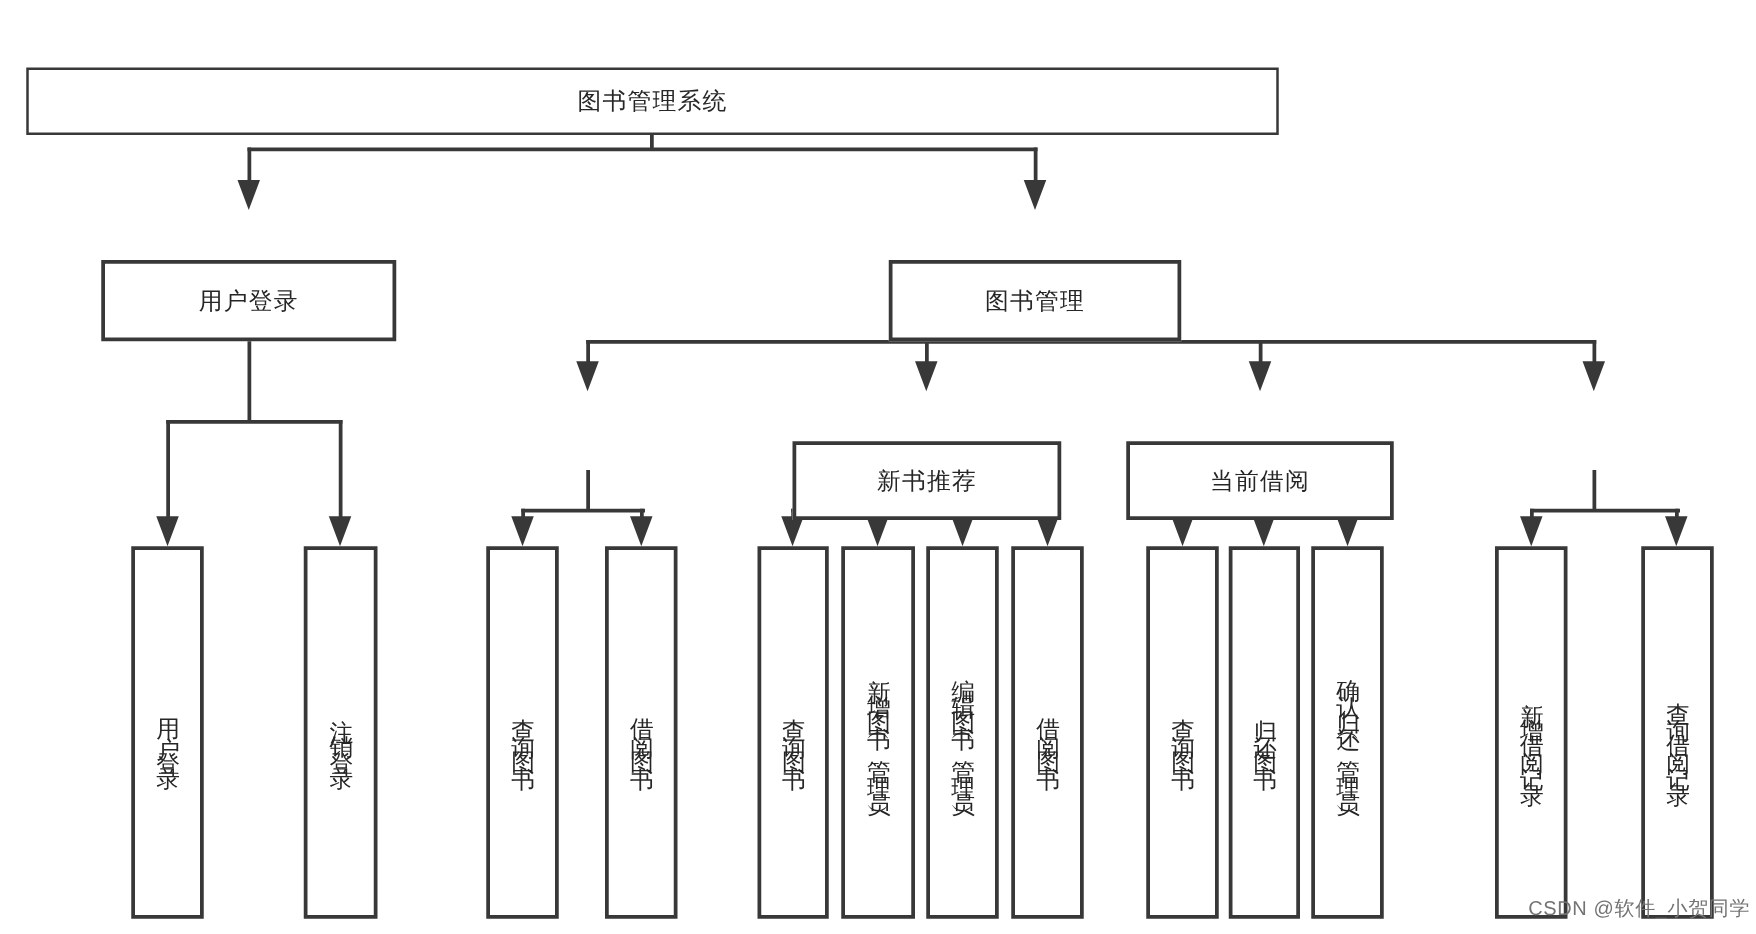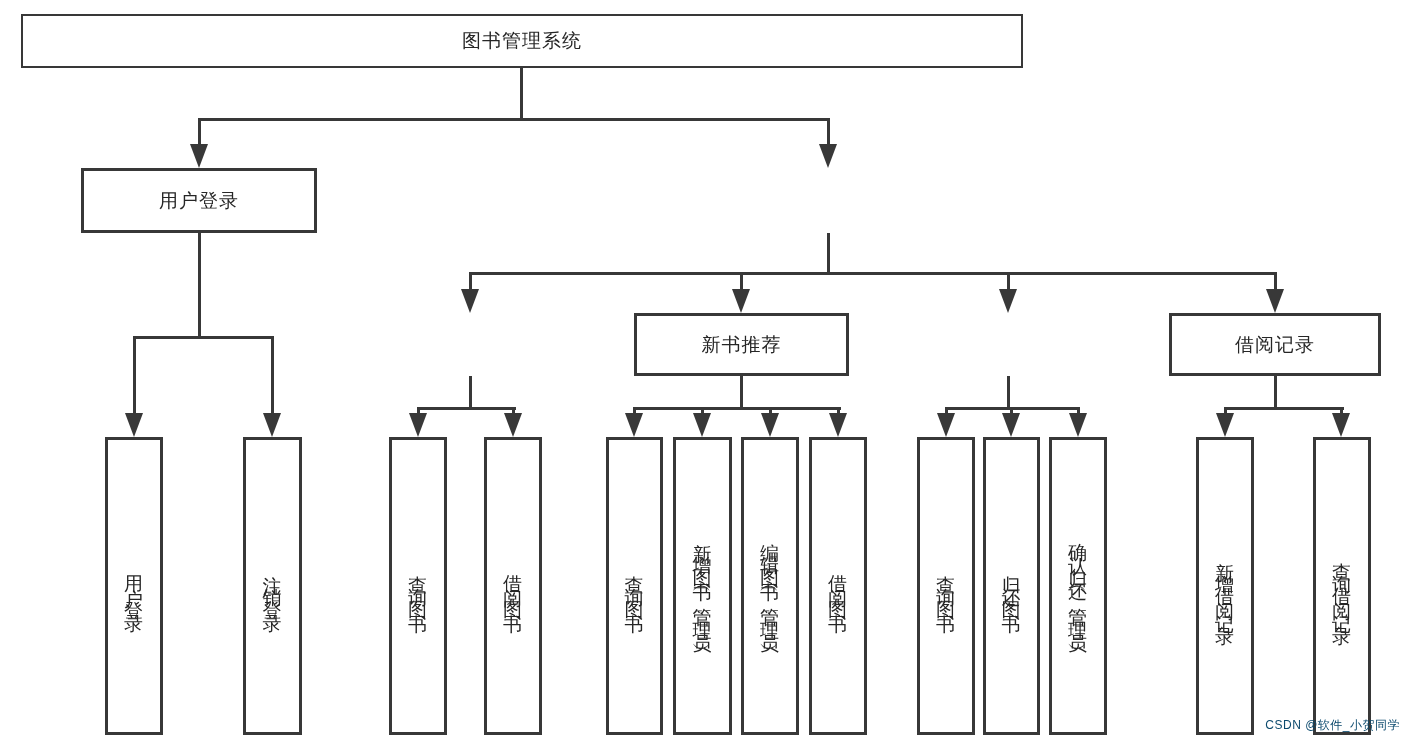--- a/index.html
+++ b/index.html
@@ -7,35 +7,35 @@
     position:relative; width:1405px; height:747px; background:#ffffff;
     font-family:"Liberation Sans", sans-serif; overflow:hidden;
   }
   .box {
     position:absolute; box-sizing:border-box; background:#ffffff;
     border:3px solid #383838; color:#262626;
     display:flex; align-items:center; justify-content:center;
     font-size:19px;
   }
   .root { border-width:2px; }
-  .hbox { letter-spacing:1px; }
+  .hbox { letter-spacing:1px;margin-top:40px; }
   .vbox {
     writing-mode:vertical-rl; text-orientation:mixed;
     letter-spacing:13px; line-height:1;
   }
   .hline { position:absolute; height:3px; background:#383838; }
   .vline { position:absolute; width:3px;  background:#383838; }
   .tri {
     position:absolute; width:0; height:0;
     border-left:9px solid transparent; border-right:9px solid transparent;
     border-top:24px solid #383838;
   }
   .watermark {
     position:absolute; top:717px; left:1145px; width:255px;
-    text-align:right; font-size:12px; color:#0c4a6e; z-index:10;
+    text-align:right; font-size:16px; color:#737373; z-index:10;
     letter-spacing:0.5px; white-space:nowrap;
   }
 </style>
 </head>
 <body>
 
 <div class="canvas">
 
   <div>
 
@@ -95,23 +95,24 @@
     <div class="hline" style="left:1224px;top:407px;width:120px"></div>
     <div class="vline" style="left:1224px;top:407px;height:10px"></div>
     <div class="tri" style="left:1216px;top:413px"></div>
     <div class="vline" style="left:1340px;top:407px;height:10px"></div>
     <div class="tri" style="left:1332px;top:413px"></div>
   </div>
 
   <div class="box hbox root" style="left:21px;top:14px;width:1002px;height:54px">图书管理系统</div>
 
   <div class="box hbox" style="left:81px;top:168px;width:236px;height:65px">用户登录</div>
+  <div class="box hbox" style="left:711px;top:168px;width:234px;height:65px">图书管理</div>
 
   <div class="box hbox" style="left:634px;top:313px;width:215px;height:63px">新书推荐</div>
-  <div class="box hbox" style="left:1169px;top:313px;width:212px;height:63px">借阅记录</div>
+  <div class="box hbox" style="left:901px;top:313px;width:214px;height:63px">当前借阅</div>
 
   <div class="box vbox" style="left:105px;top:437px;width:58px;height:298px">用户登录</div>
   <div class="box vbox" style="left:243px;top:437px;width:59px;height:298px">注销登录</div>
 
   <div class="box vbox" style="left:389px;top:437px;width:58px;height:298px">查询图书</div>
   <div class="box vbox" style="left:484px;top:437px;width:58px;height:298px">借阅图书</div>
 
   <div class="box vbox" style="left:606px;top:437px;width:57px;height:298px">查询图书</div>
   <div class="box vbox" style="left:673px;top:437px;width:59px;height:298px">新增图书（管理员）</div>
   <div class="box vbox" style="left:741px;top:437px;width:58px;height:298px">编辑图书（管理员）</div>

